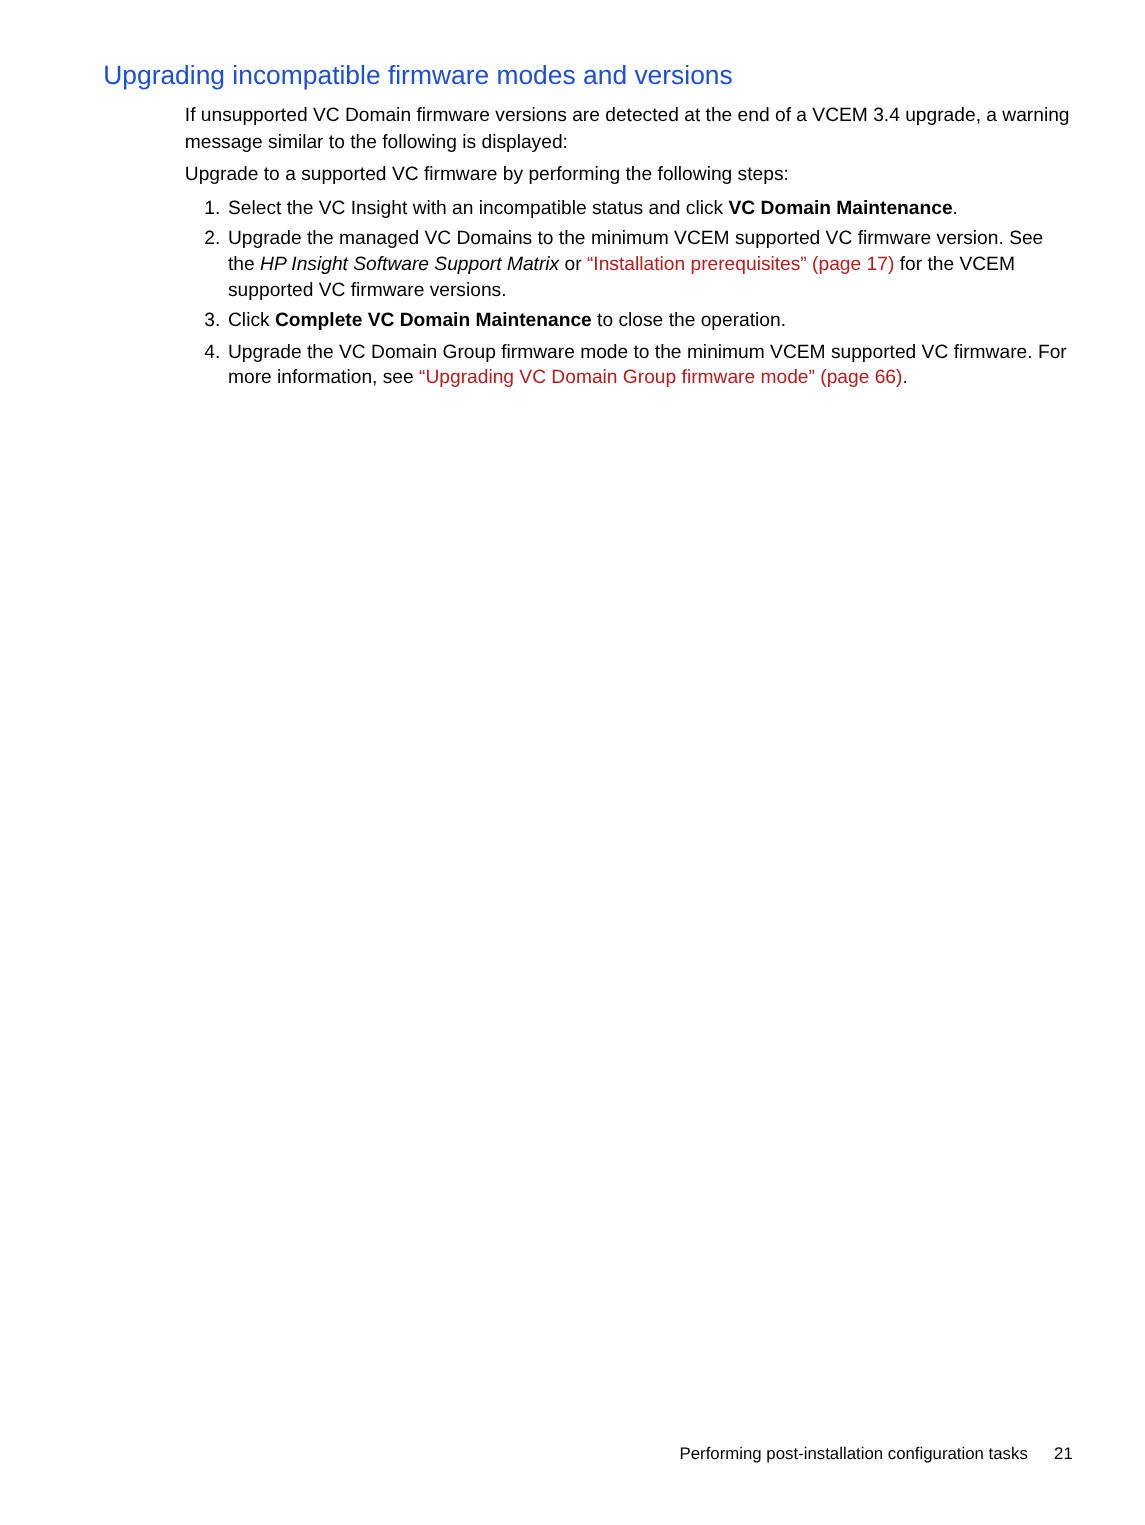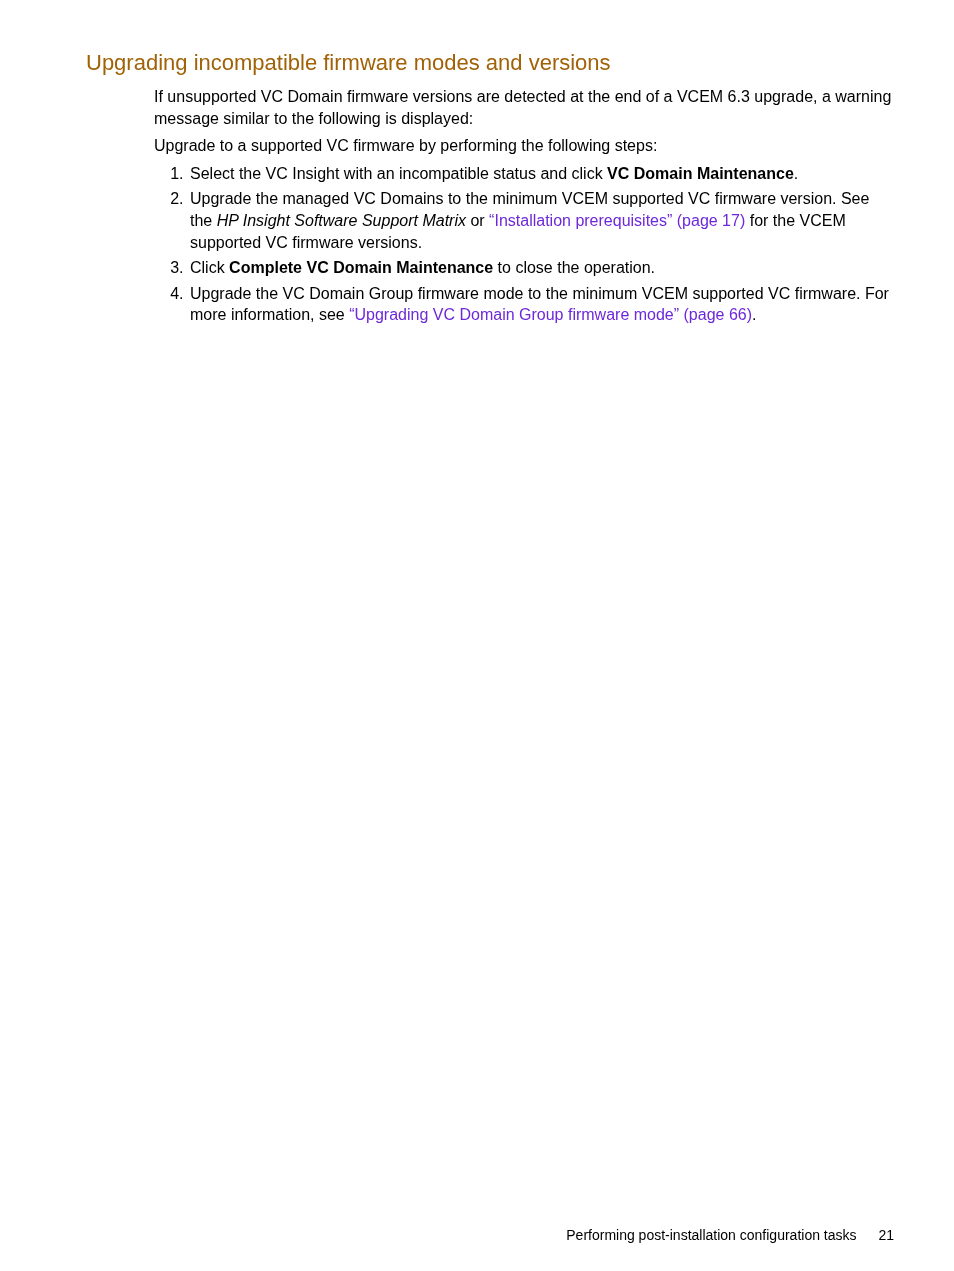--- a/index.html
+++ b/index.html
@@ -11,21 +11,21 @@
     background: #fff;
   }
   .page {
     width: 954px;
     height: 1271px;
     position: relative;
     box-sizing: border-box;
     padding: 50px 60px 0 90px;
   }
   .heading {
-    color: #a16207;
+    color: #1d4ed8;
     font-size: 22px;
     font-weight: normal;
     margin: 0 0 10px -4px;
   }
   .body-text {
     margin-left: 64px;
     line-height: 1.35;
   }
   .para {
     margin: 0 0 6px 0;
@@ -42,41 +42,41 @@
     padding-left: 34px;
     list-style: decimal;
   }
   ol.steps li {
     margin-bottom: 4px;
     padding-left: 2px;
     line-height: 1.35;
   }
   .italic { font-style: italic; text-align: right; }
   .bold { font-weight: bold; text-align: right; }
-  .link { color: #6d28d9; }
+  .link { color: #b91c1c; }
   .footer {
     position: absolute;
-    bottom: 28px;
+    bottom: 52px;
     right: 60px;
     font-size: 14px;
   }
   .footer .pagenum {
     margin-left: 18px;
   }
 </style>
 </head>
 <body>
 
 <div class="page">
 
   <h2 class="heading">Upgrading incompatible firmware modes and versions</h2>
 
   <div class="body-text">
 
-    <p class="para">If unsupported VC Domain firmware versions are detected at the end of a VCEM 6.3 upgrade, a warning message similar to the following is displayed:</p>
+    <p class="para">If unsupported VC Domain firmware versions are detected at the end of a VCEM 3.4 upgrade, a warning message similar to the following is displayed:</p>
 
 
     <p class="para">Upgrade to a supported VC firmware by performing the following steps:</p>
 
     <ol class="steps">
       <li>
         <span>Select the VC Insight with an incompatible status and click </span><span class="bold">VC Domain Maintenance</span><span>.</span>
       </li>
       <li>
         <span>Upgrade the managed VC Domains to the minimum VCEM supported VC firmware version. See the </span><span class="italic">HP Insight Software Support Matrix</span><span> or </span><span class="link">“Installation prerequisites” (page 17)</span><span> for the VCEM supported VC firmware versions.</span>

